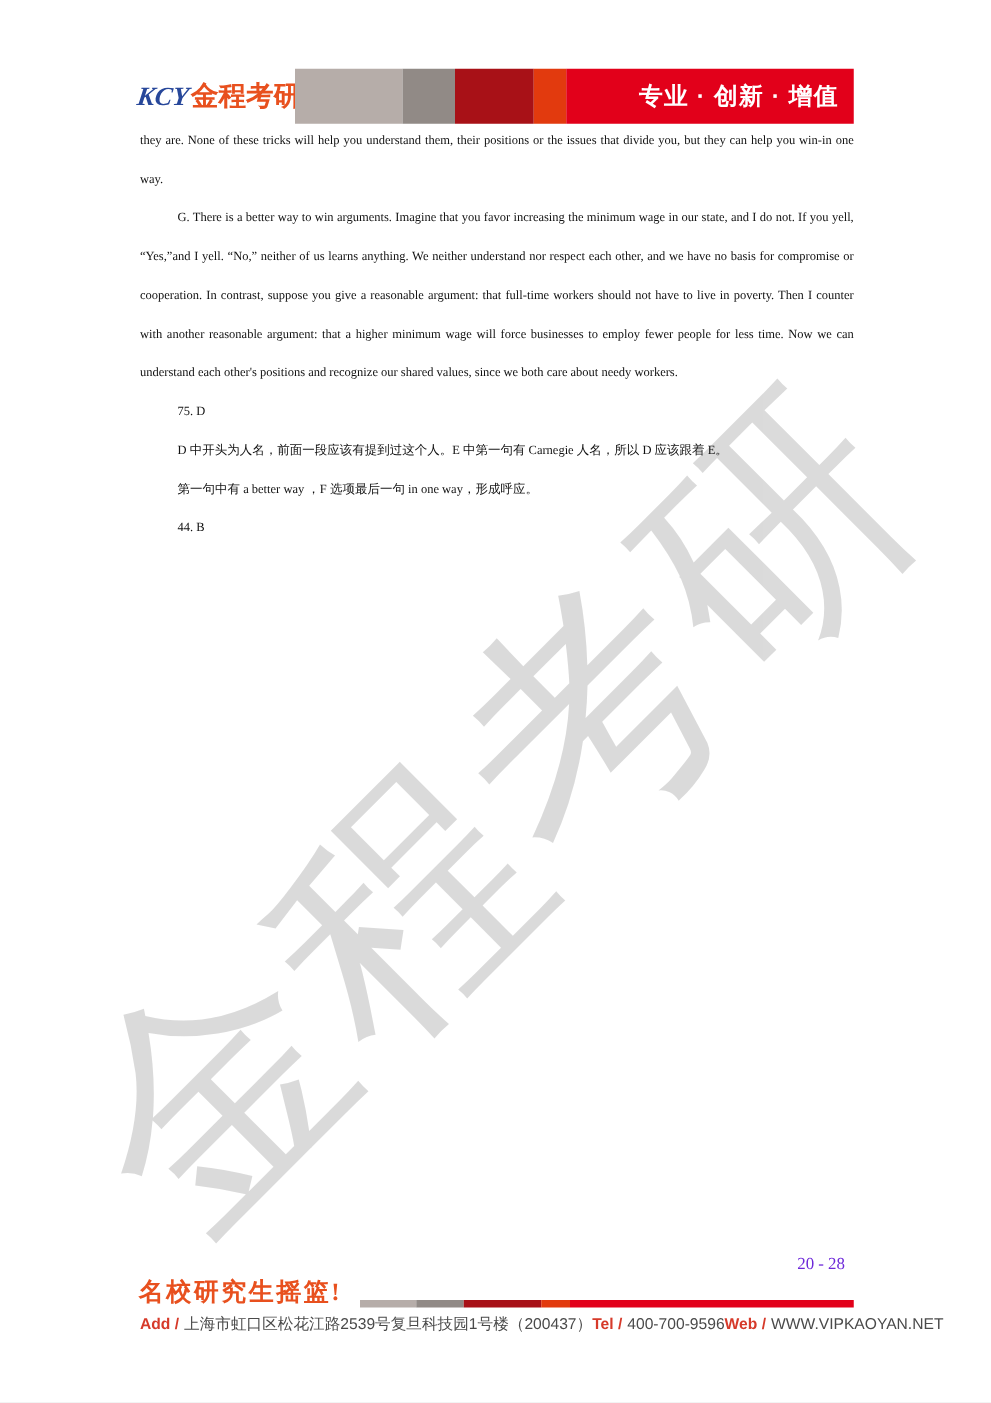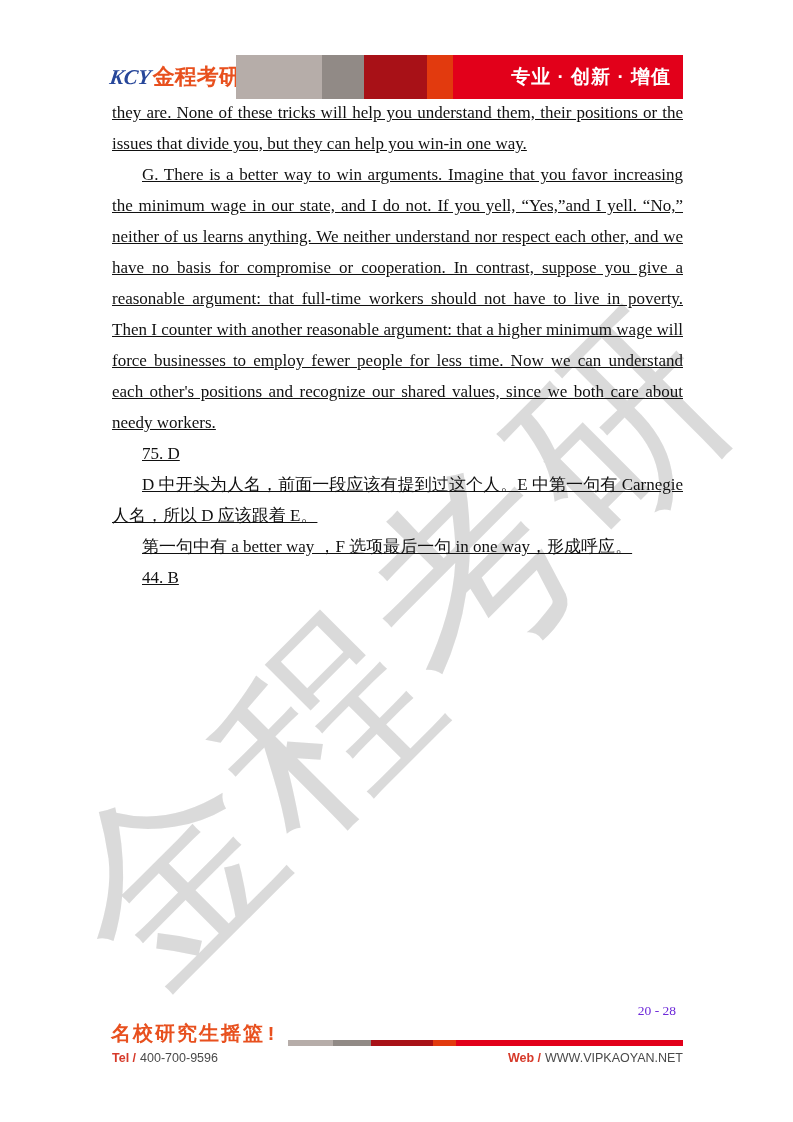--- a/index.html
+++ b/index.html
@@ -37,29 +37,29 @@
   .seg-orange { width:26px; background:var(--orange,#e23a0e); }
   .seg-red {
     flex:1; background:var(--brand-red,#e2001a);
     display:flex; align-items:center; justify-content:flex-end; padding-right:12px;
     color:#fff; font-family:"Liberation Sans","DejaVu Sans",sans-serif;
     font-weight:bold; font-size:19px; letter-spacing:1px; white-space:nowrap;
   }
   
   .content {
     position:absolute; top:97px; left:112px; width:571px; z-index:2;
-    font-size:17px; line-height:31px; text-align:justify;text-decoration:underline;
+    font-size:10px; line-height:31px; text-align:justify;
   }
   .content p { margin:0; }
   .indent { text-indent:30px; }
   
   .page-number { position:absolute; top:1003px; right:117px; font-size:13.5px; color:#6d28d9; z-index:2; }
   .footer-slogan {
     position:absolute; left:111px; top:1020px; z-index:2;
-    font-family:Liberation Mono, monospace; font-weight:bold;
+    font-family:Liberation Serif, serif; font-weight:bold;
     font-size:20px; letter-spacing:2px; color:var(--logo-orange,#e8501e); white-space:nowrap;
   }
   .footer-bar { position:absolute; left:288px; top:1040px; width:395px; height:6px; display:flex; z-index:2; }
   .fseg { height:100%; }
   .fseg-gray1 { width:45px; background:var(--gray-light,#b6ada9); }
   .fseg-gray2 { width:38px; background:var(--gray-dark,#918a86); }
   .fseg-darkred { width:62px; background:var(--dark-red,#a81117); }
   .fseg-orange { width:23px; background:var(--orange,#e23a0e); }
   .fseg-red { flex:1; background:var(--brand-red,#e2001a); }
   .footer-contact {
@@ -113,20 +113,23 @@
     <div class="footer-slogan">名校研究生摇篮!</div>
     <div class="footer-bar">
       <span class="fseg fseg-gray1"></span>
       <span class="fseg fseg-gray2"></span>
       <span class="fseg fseg-darkred"></span>
       <span class="fseg fseg-orange"></span>
       <span class="fseg fseg-red"></span>
     </div>
     <div class="footer-contact">
       <span>
+        <span class="contact-label">Add /</span><span>上海市虹口区松花江路2539号复旦科技园1号楼（200437）</span>
+      </span>
+      <span>
         <span class="contact-label">Tel /</span><span>400-700-9596</span>
       </span>
       <span>
         <span class="contact-label">Web /</span><span>WWW.VIPKAOYAN.NET</span>
       </span>
     </div>
   </footer>
 
 </div>
 

